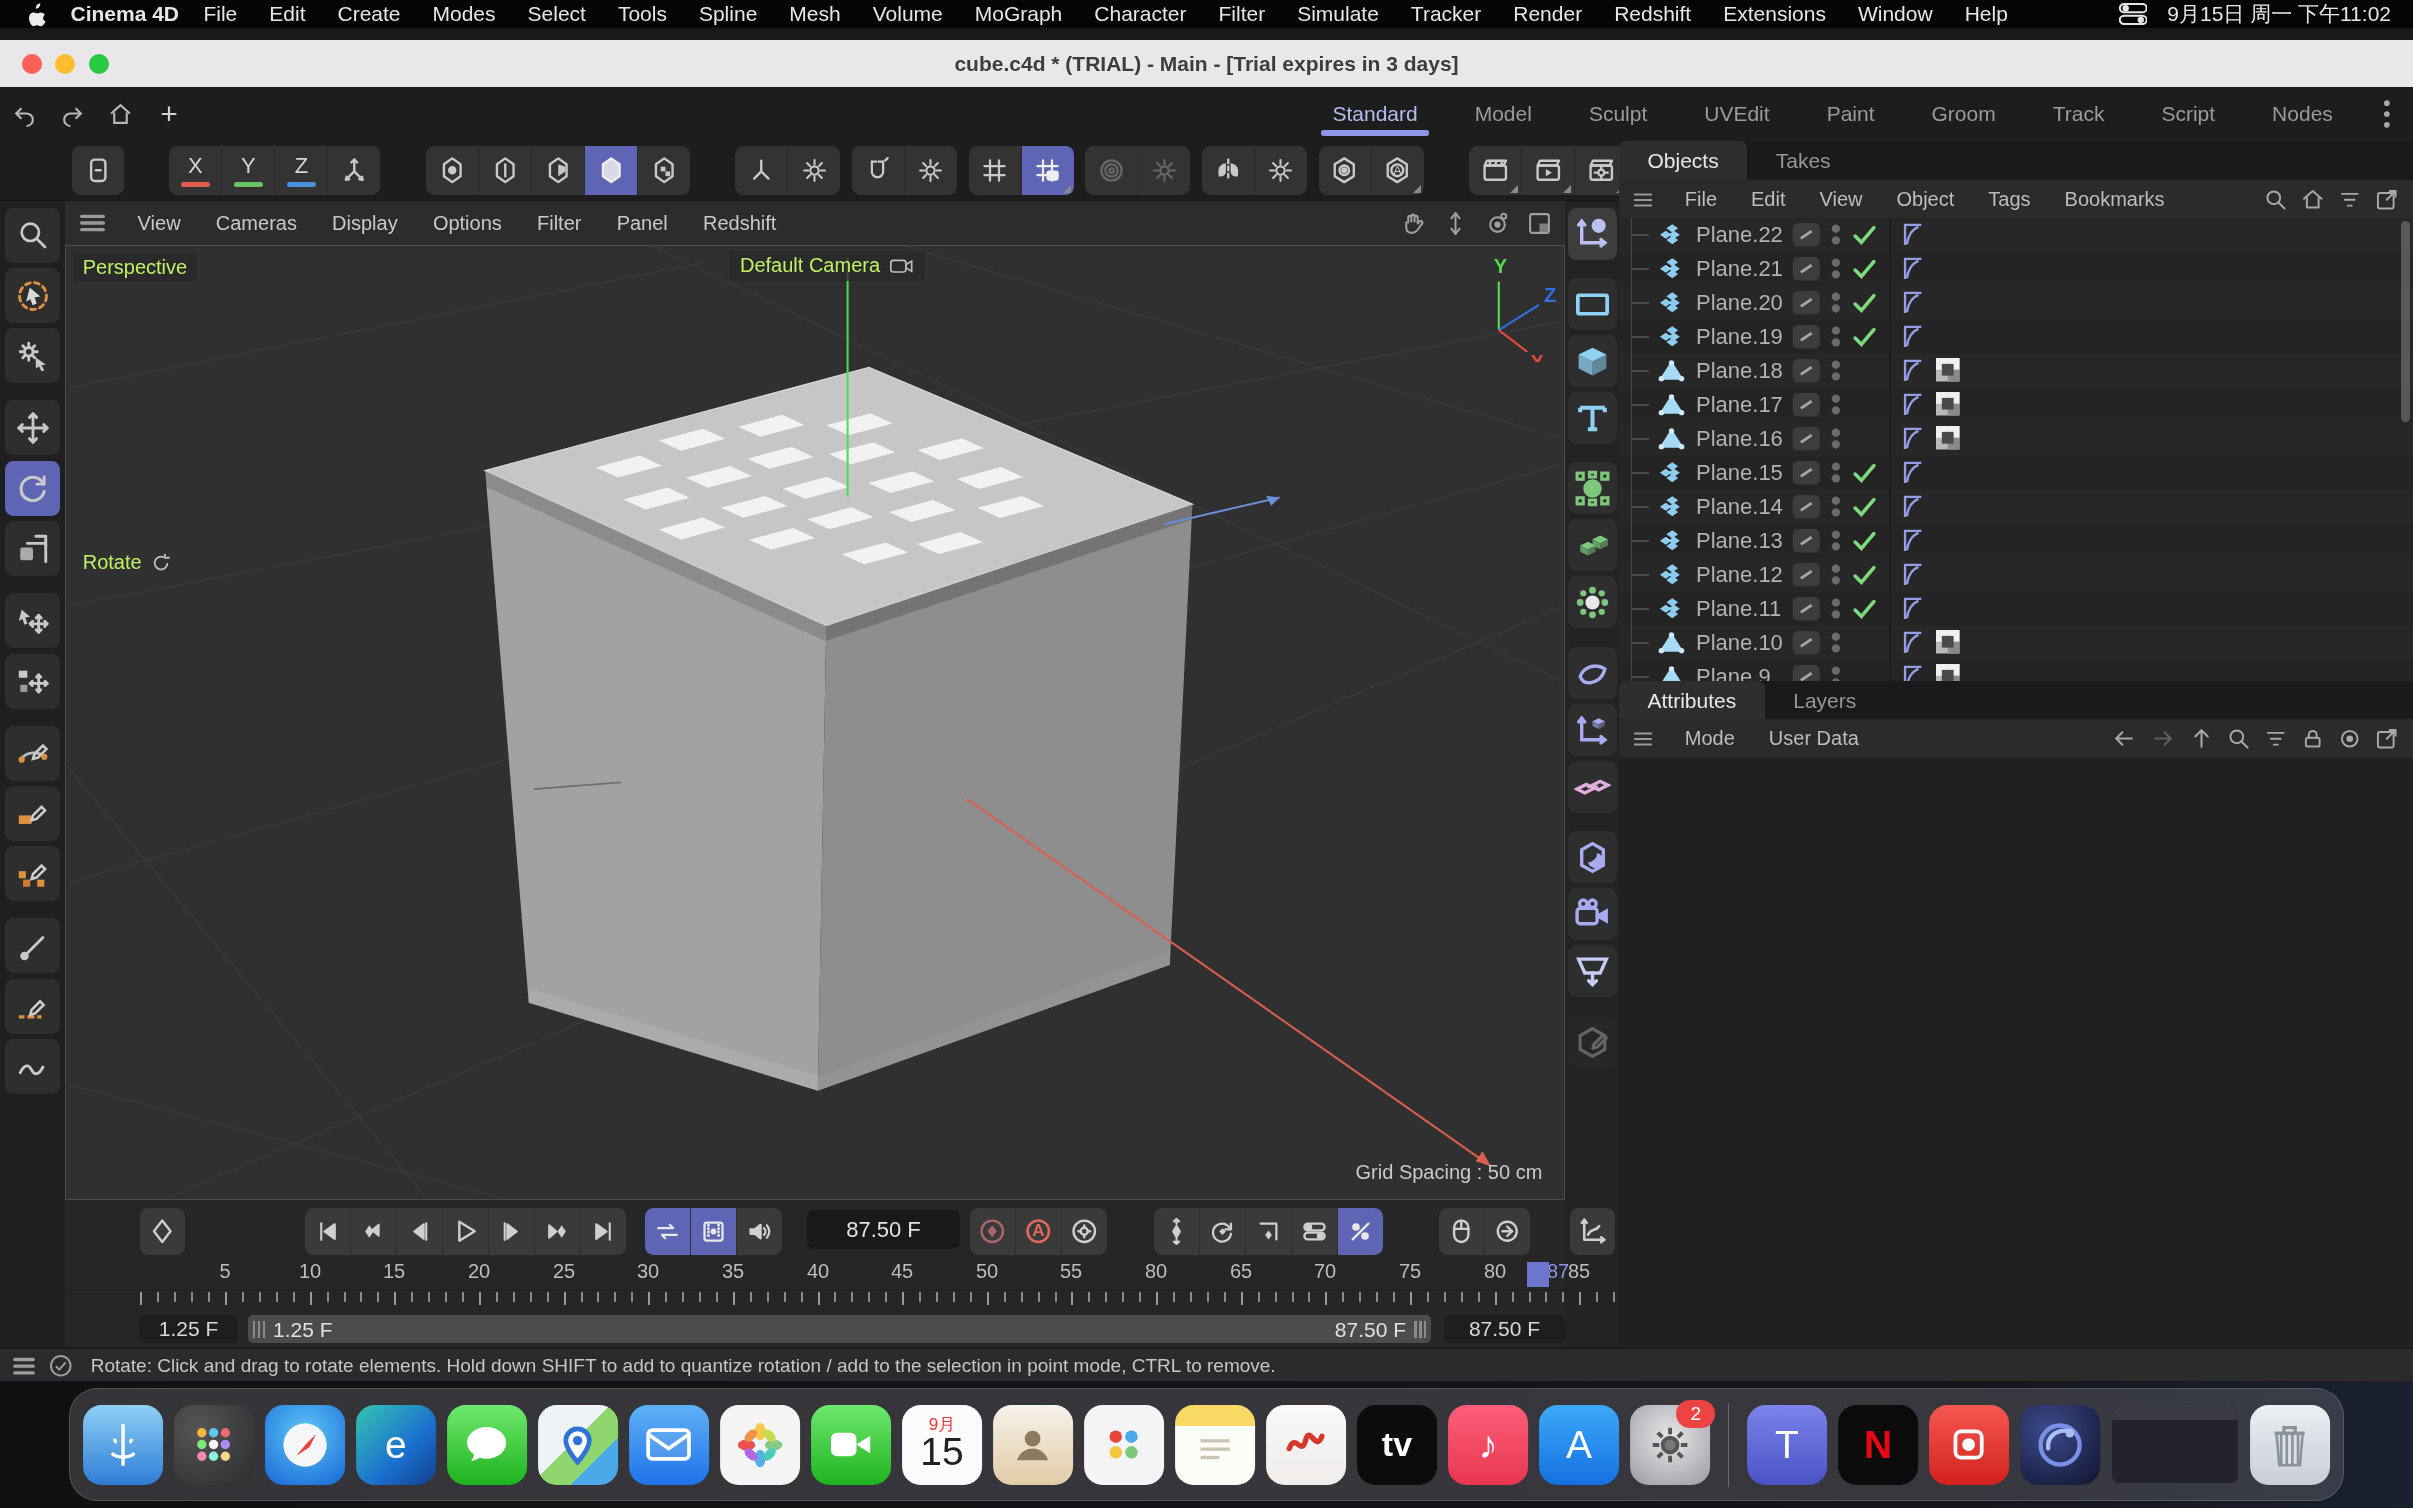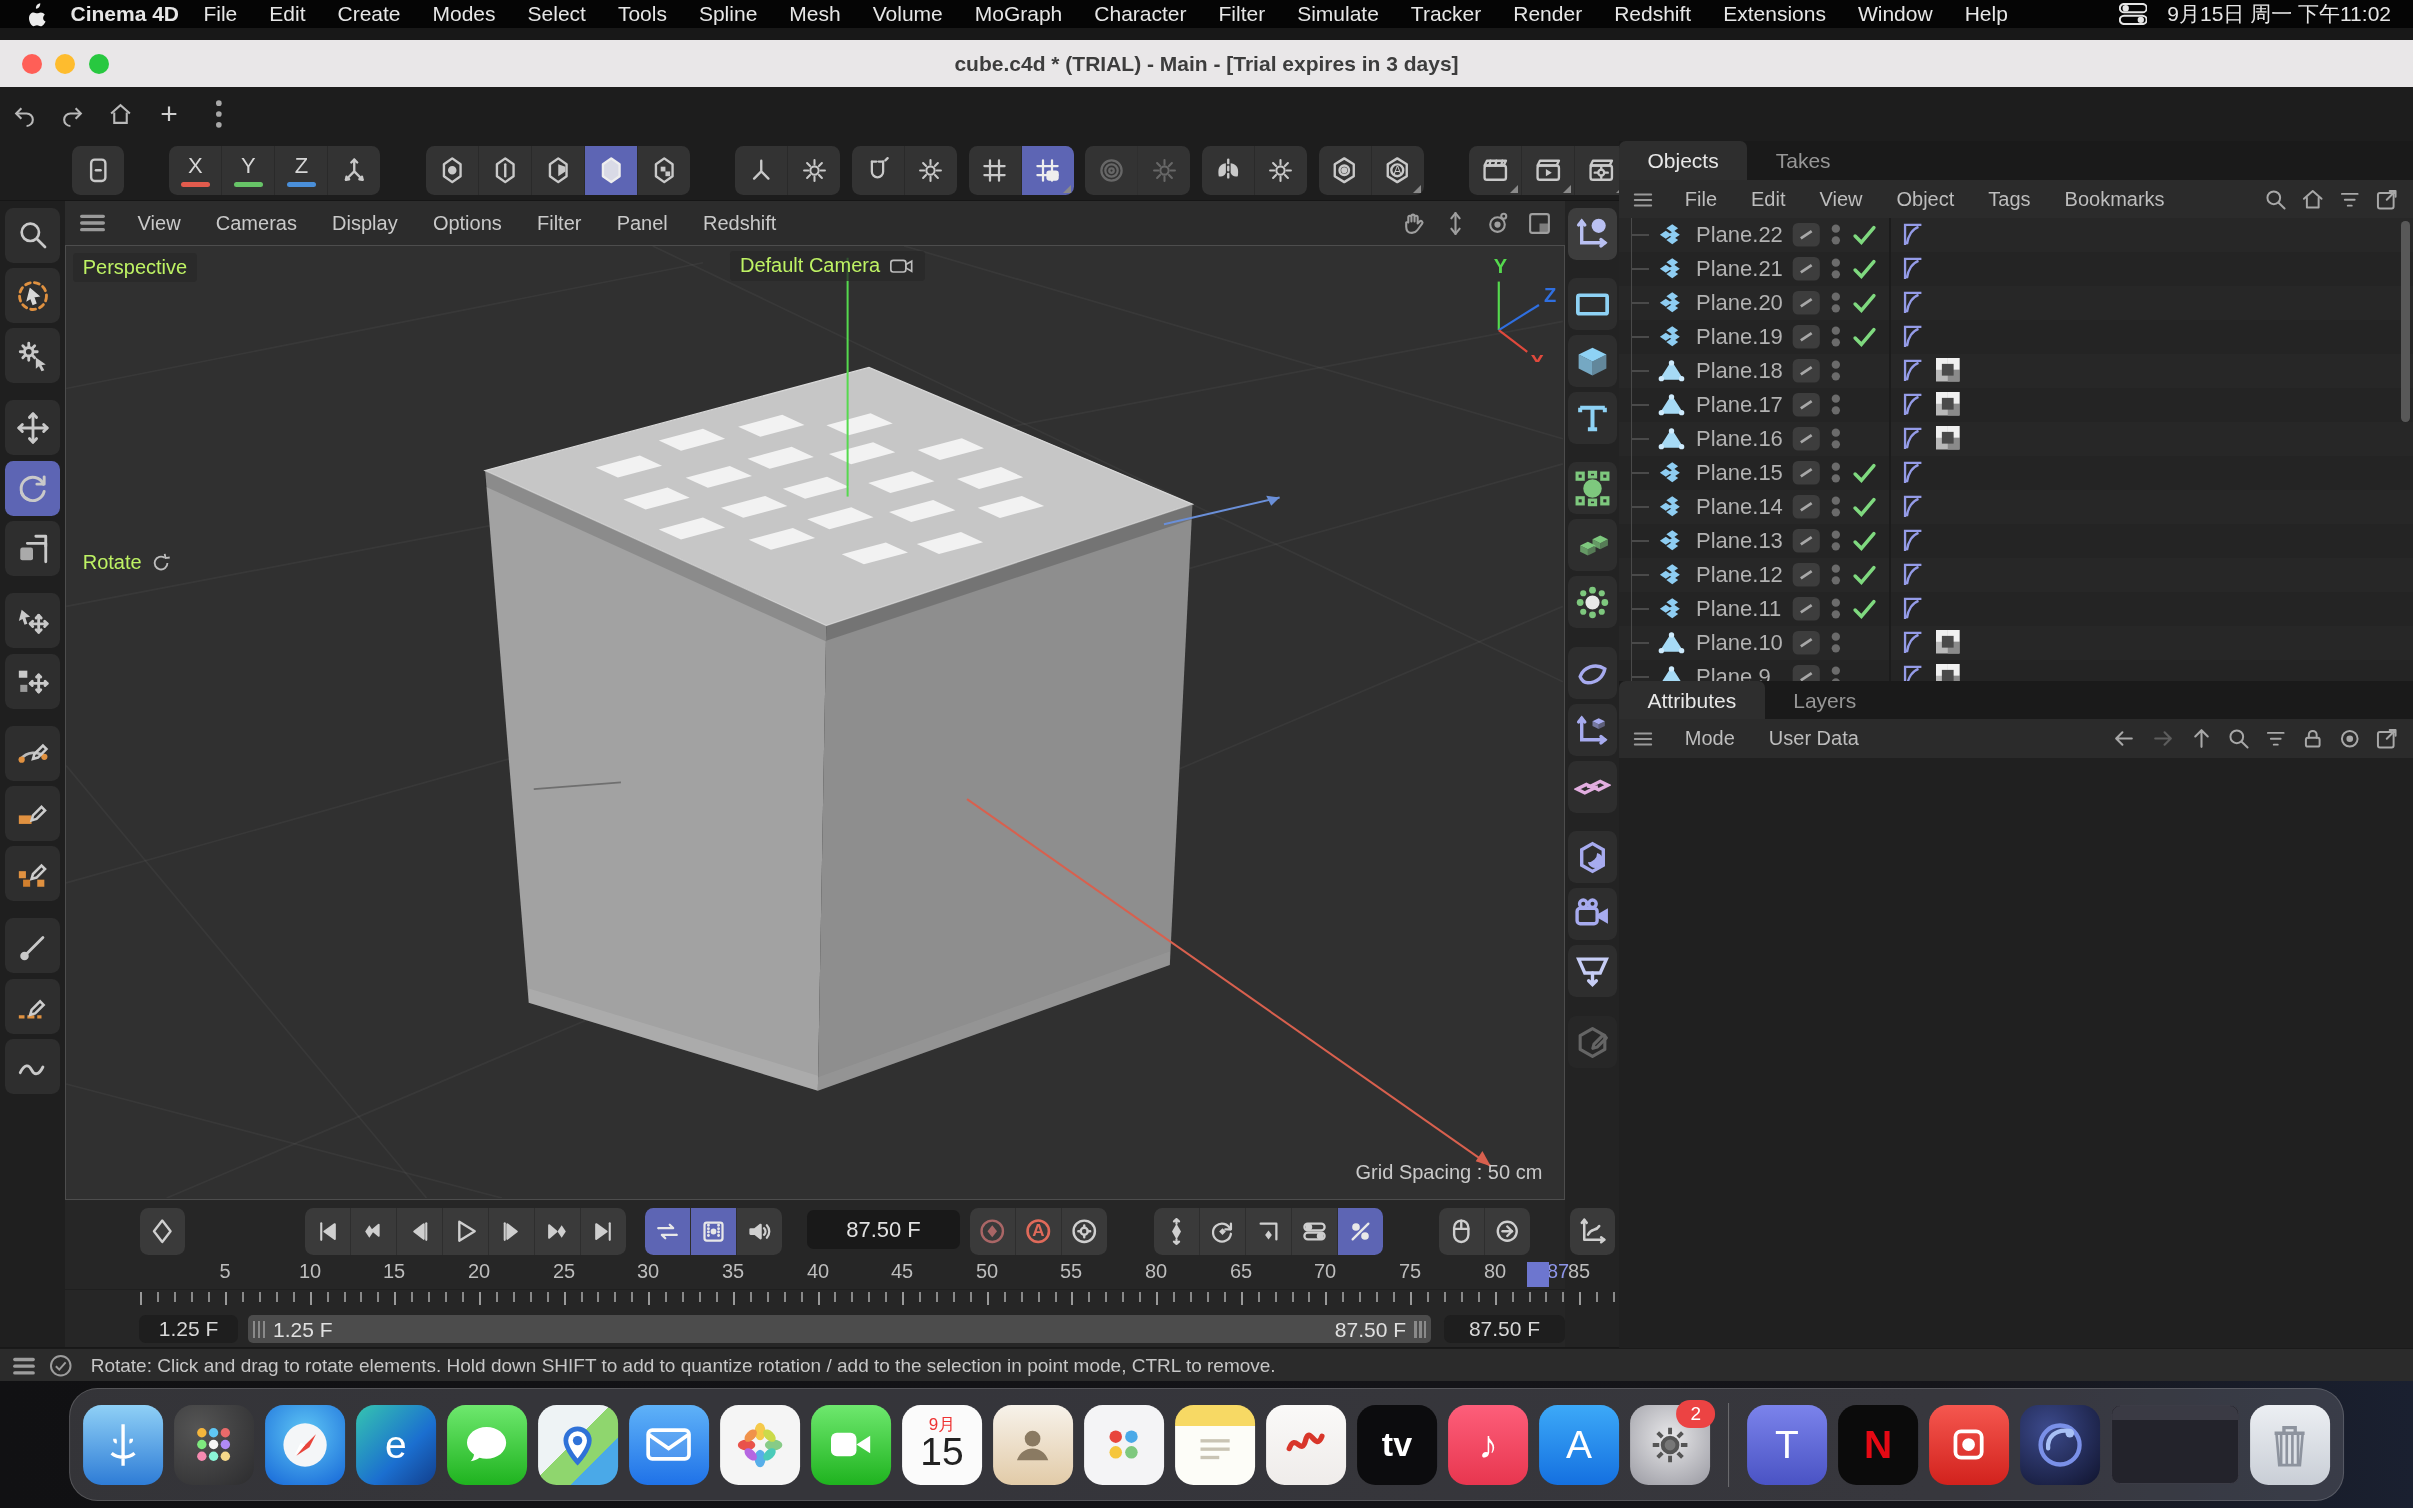--- a/index.html
+++ b/index.html
@@ -225,20 +225,31 @@
           <path d="M20 11H10a6 6 0 0 0 0 12"></path>
         </svg>
       </span>
     <span class="tb-ic">
         <svg width="25" height="25" viewBox="0 0 24 24" fill="none" stroke="#b9b9b9" stroke-width="2">
           <path d="M3 11 12 3l9 8"></path>
           <path d="M6 10v10h12V10"></path>
         </svg>
       </span>
     <span id="tab-plus">+</span>
+    <div id="layout-tabs">
+        <div class="lay-tab active">Standard</div>
+        <div class="lay-tab">Model</div>
+        <div class="lay-tab">Sculpt</div>
+        <div class="lay-tab">UVEdit</div>
+        <div class="lay-tab">Paint</div>
+        <div class="lay-tab">Groom</div>
+        <div class="lay-tab">Track</div>
+        <div class="lay-tab">Script</div>
+        <div class="lay-tab">Nodes</div>
+      </div>
     <span id="tab-kebab">
         <svg width="11.7" height="32" viewBox="0 0 14 38">
           <g fill="#a8a8a8">
             <circle cx="7" cy="6" r="3.4"></circle>
             <circle cx="7" cy="19" r="3.4"></circle>
             <circle cx="7" cy="32" r="3.4"></circle>
           </g>
         </svg>
       </span>
   </div>

